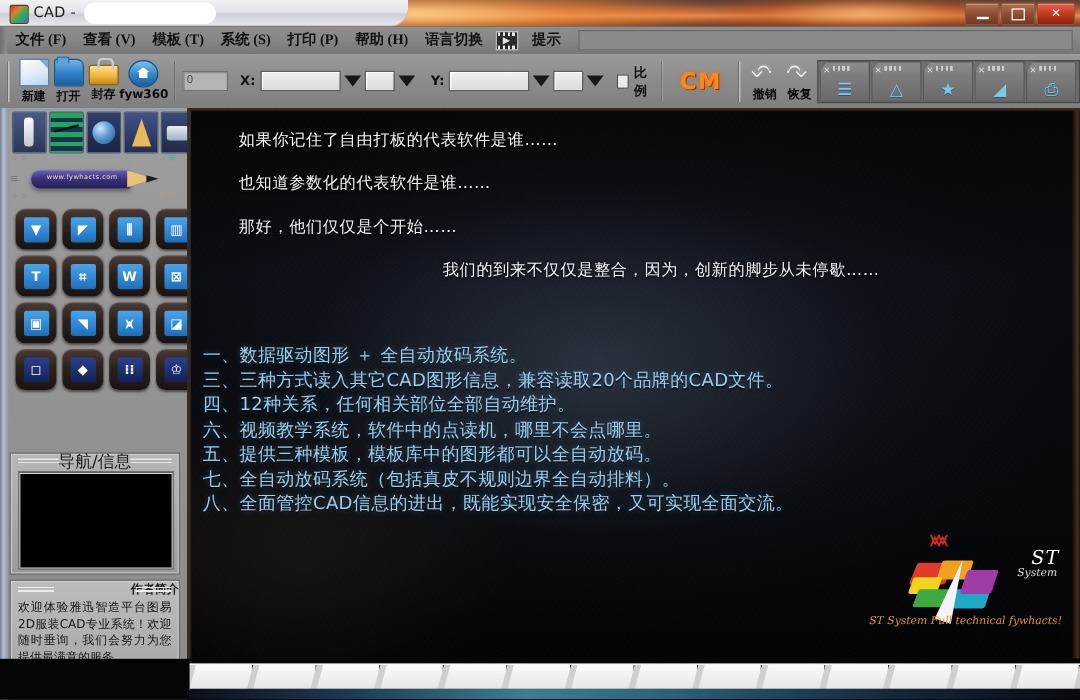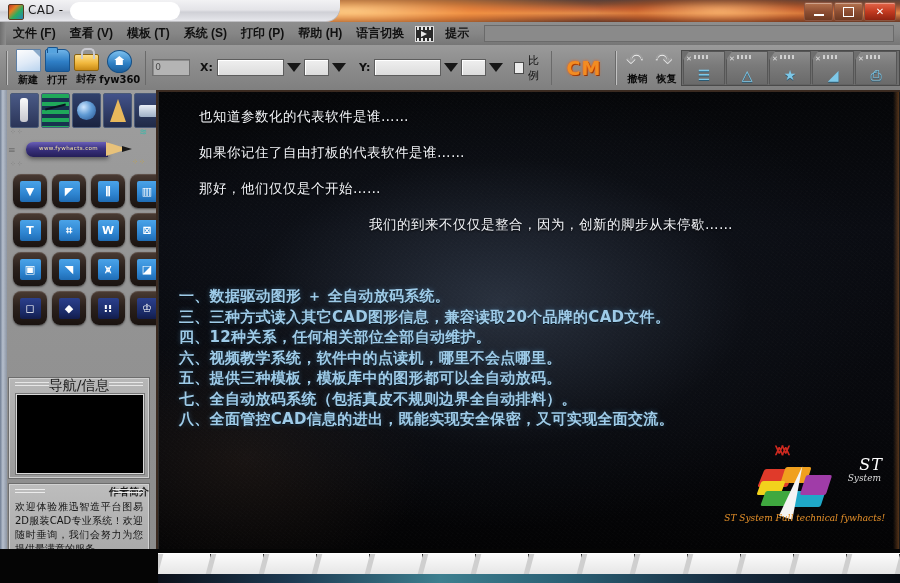--- a/index.html
+++ b/index.html
@@ -37,21 +37,21 @@
   .tb-btn .glyph{display:block;}
   .tb-min .glyph{width:10px;height:2px;background:#fff;margin-top:6px;}
   .tb-max .glyph{width:9px;height:8px;border:1.5px solid #fff;}
 
   
   .menubar{position:absolute;left:0;top:22px;width:900px;height:23px;
     background:linear-gradient(180deg,#8e8e8e 0%,#868686 50%,#767676 100%);
     border-bottom:1px solid #5c5c5c;display:flex;align-items:center;}
   .menubar .sep-l{width:6px;height:23px;background:linear-gradient(90deg,#6f6f6f,#8e8e8e);}
   .mi{font-size:12px;color:#101010;padding:2px 7px;white-space:nowrap;font-weight:bold;
-      font-family:Liberation Sans, sans-serif;}
+      font-family:Liberation Serif, serif;}
   .film-icon{width:17px;height:14px;background:#2a2a2a;border:1px solid #dcdcdc;margin:0 4px;
     position:relative;display:inline-block;}
   .film-icon:before,.film-icon:after{content:"";position:absolute;left:1px;right:1px;height:3px;
     background:repeating-linear-gradient(90deg,#e8e8e8 0 2px,#2a2a2a 2px 4px);}
   .film-icon:before{top:0;}
   .film-icon:after{bottom:0;}
   .film-tri{position:absolute;left:5px;top:4px;width:0;height:0;
     border-left:6px solid #e8e8e8;border-top:3px solid transparent;border-bottom:3px solid transparent;}
   .menu-box{flex:1;height:15px;margin:0 6px 0 8px;background:#8a8a8a;border:1px solid #6a6a6a;}
 
@@ -88,21 +88,21 @@
   .field-zero{width:44px;height:15px;background:#b4b4b4;border:1px solid #6f6f6f;
     box-shadow:inset 1px 1px 0 #8d8d8d;font-size:9px;color:#4c4c4c;padding-left:2px;line-height:15px;}
   .axlab{font-size:11px;font-weight:bold;color:#111;margin:0 4px 0 10px;}
   .combo{height:15px;background:linear-gradient(180deg,#efefef,#dcdcdc);
     border:1px solid #5d5d5d;box-shadow:inset 1px 1px 0 #fff;}
   .combo.wide{width:85px;}
   .combo.narrow{width:30px;}
   .caret{width:0;height:0;border-left:7px solid transparent;border-right:7px solid transparent;
     border-top:9px solid #161616;margin:0 3px;}
   .chk{width:10px;height:10px;background:#ececec;border:1px solid #4a4a4a;margin:0 4px 0 8px;}
-  .scale-lab{font-size:11px;font-weight:normal;color:#111;}
+  .scale-lab{font-size:11px;font-weight:bold;color:#111;}
   .cm{font-size:19px;font-weight:bold;color:#f28c22;text-shadow:0 0 3px #ff5a00,1px 1px 0 #7a2a00;
     margin:0 8px;letter-spacing:1px;}
 
   .tabstrip{display:flex;height:34px;align-items:flex-end;background:#6e6e6e;
     border:1px solid #4a4a4a;padding:0 1px 0 1px;}
   .ttab{width:40px;height:30px;margin-right:1px;position:relative;
     background:linear-gradient(180deg,#8c8c8c 0%,#7b7b7b 40%,#6a6a6a 100%);
     border:1px solid #565656;display:flex;align-items:flex-end;justify-content:center;padding-bottom:2px;
     clip-path:polygon(0 28%,16% 0,100% 0,100% 100%,0 100%);}
   .ttab .dots{position:absolute;left:10px;top:3px;width:14px;height:4px;
@@ -196,21 +196,21 @@
       repeating-linear-gradient(37deg, rgba(255,255,255,.045) 0 1px, transparent 1px 3px),
       repeating-linear-gradient(-51deg, rgba(255,255,255,.035) 0 1px, transparent 1px 4px);}
   .main-rt{position:absolute;right:0;top:0;width:6px;height:100%;
     background:linear-gradient(90deg,rgba(0,0,0,0),rgba(150,90,40,.55));}
 
   .hero{position:absolute;left:40px;top:16px;width:690px;}
   .hero p{margin:0 0 18px 0;font-size:13.5px;color:#f2f4f8;letter-spacing:.5px;
     font-family:"DejaVu Sans","Liberation Sans",sans-serif;text-shadow:0 1px 2px rgba(0,0,0,.9);}
   .hero p.indent{margin-left:170px;margin-bottom:0;}
 
-  .features{position:absolute;left:20px;top:194px;width:700px;font-weight:bold;}
+  .features{position:absolute;left:10px;top:194px;width:700px;}
   .features div{font-size:15px;line-height:20.5px;color:#9ecbe8;letter-spacing:.3px;
     text-shadow:0 0 5px rgba(90,160,210,.45),0 1px 1px rgba(0,0,0,.95);
     font-family:"DejaVu Sans","Liberation Sans",sans-serif;white-space:nowrap;}
 
   .stlogo{position:absolute;right:14px;bottom:26px;width:130px;height:78px;}
   .st-fan{position:absolute;left:4px;top:22px;width:74px;height:42px;}
   .st-s{position:absolute;border-radius:2px;}
   .st-red{left:2px;top:2px;width:30px;height:18px;background:#e03a2a;transform:skewX(-22deg);}
   .st-org{left:24px;top:0px;width:26px;height:16px;background:#f0a01e;transform:skewX(-18deg);}
   .st-ylw{left:0px;top:14px;width:24px;height:14px;background:#f2d21c;transform:skewX(-20deg);}
@@ -458,22 +458,22 @@
       </div>
       <div class="auth-body">欢迎体验雅迅智造平台图易2D服装CAD专业系统！欢迎随时垂询，我们会努力为您提供最满意的服务。</div>
     </div>
 
   </div>
 
   <div class="main">
     <div class="main-rt"></div>
 
     <div class="hero">
+      <p>如果你记住了自由打板的代表软件是谁……</p>
       <p>也知道参数化的代表软件是谁……</p>
-      <p>如果你记住了自由打板的代表软件是谁……</p>
       <p>那好，他们仅仅是个开始……</p>
       <p class="indent">我们的到来不仅仅是整合，因为，创新的脚步从未停歇……</p>
     </div>
 
     <div class="features">
       <div>一、数据驱动图形 ＋ 全自动放码系统。</div>
       <div>三、三种方式读入其它CAD图形信息，兼容读取20个品牌的CAD文件。</div>
       <div>四、12种关系，任何相关部位全部自动维护。</div>
       <div>六、视频教学系统，软件中的点读机，哪里不会点哪里。</div>
       <div>五、提供三种模板，模板库中的图形都可以全自动放码。</div>

